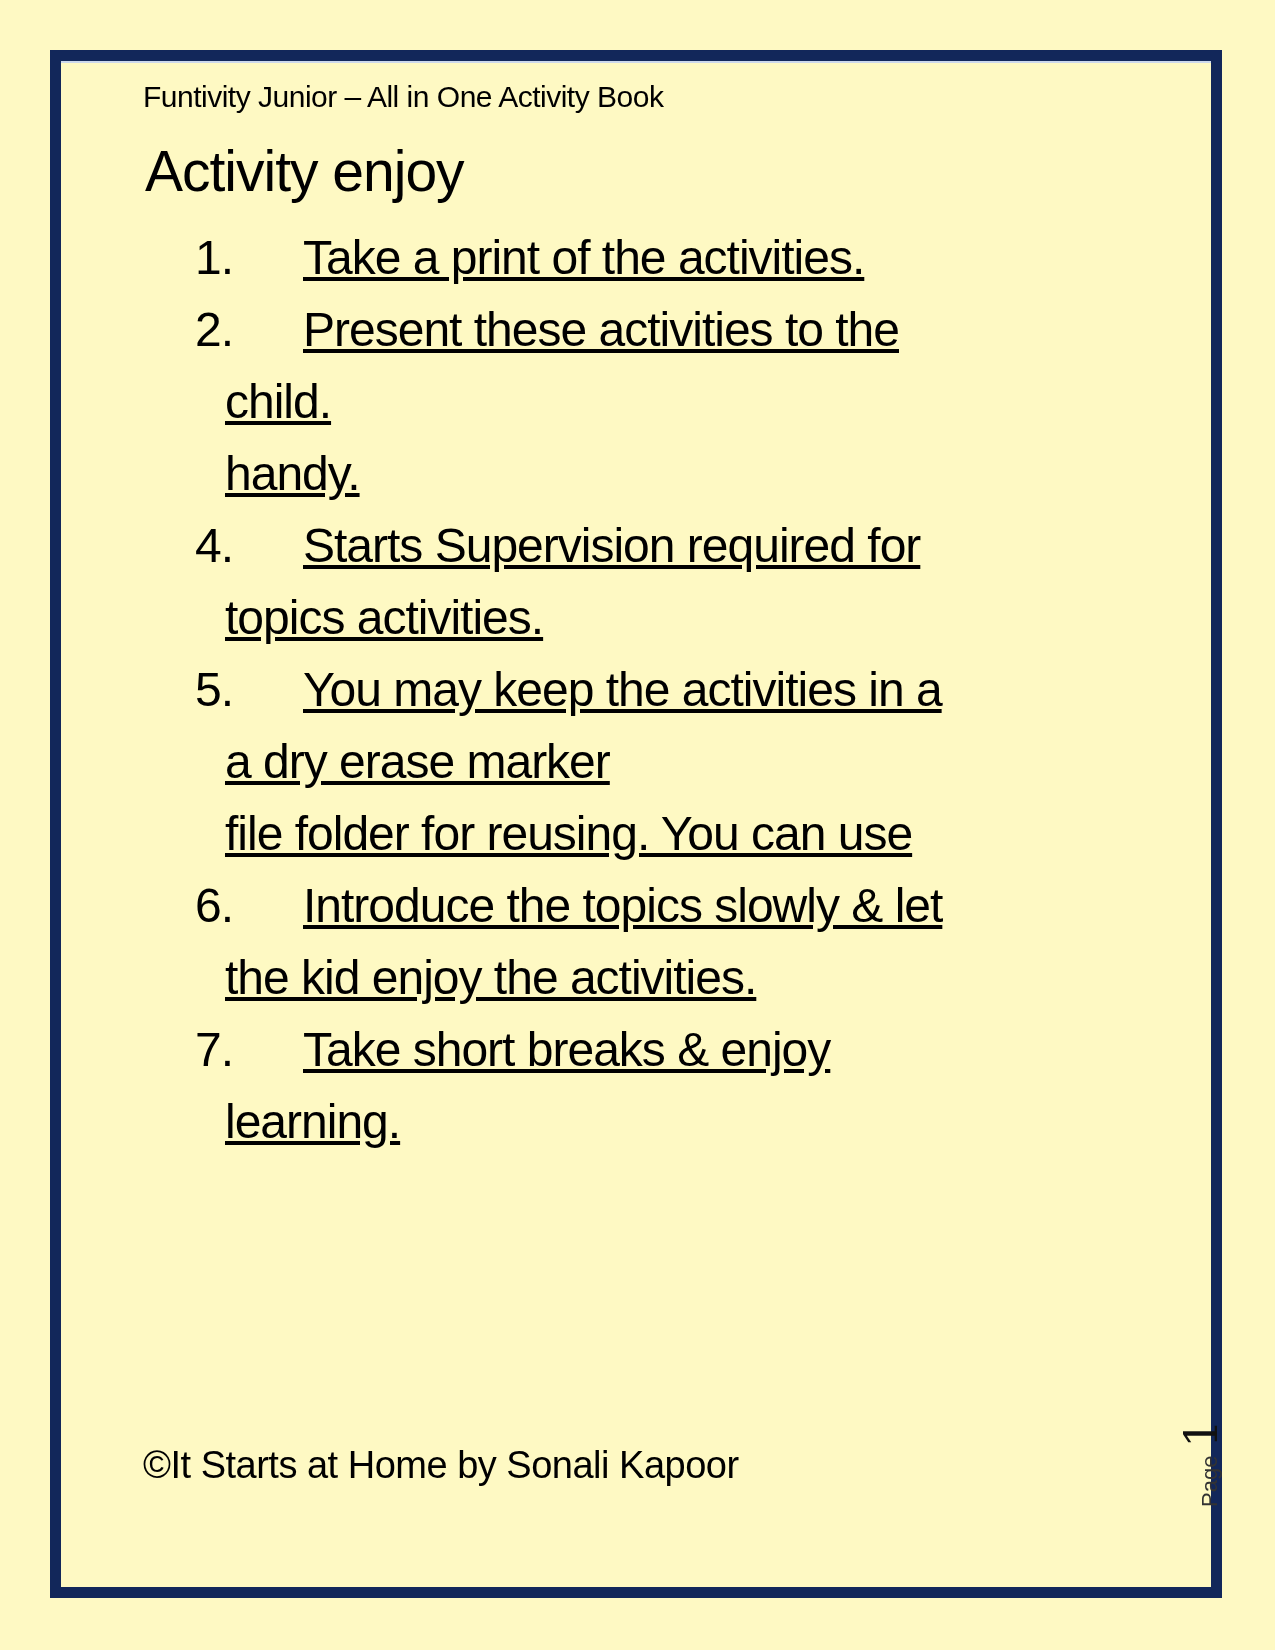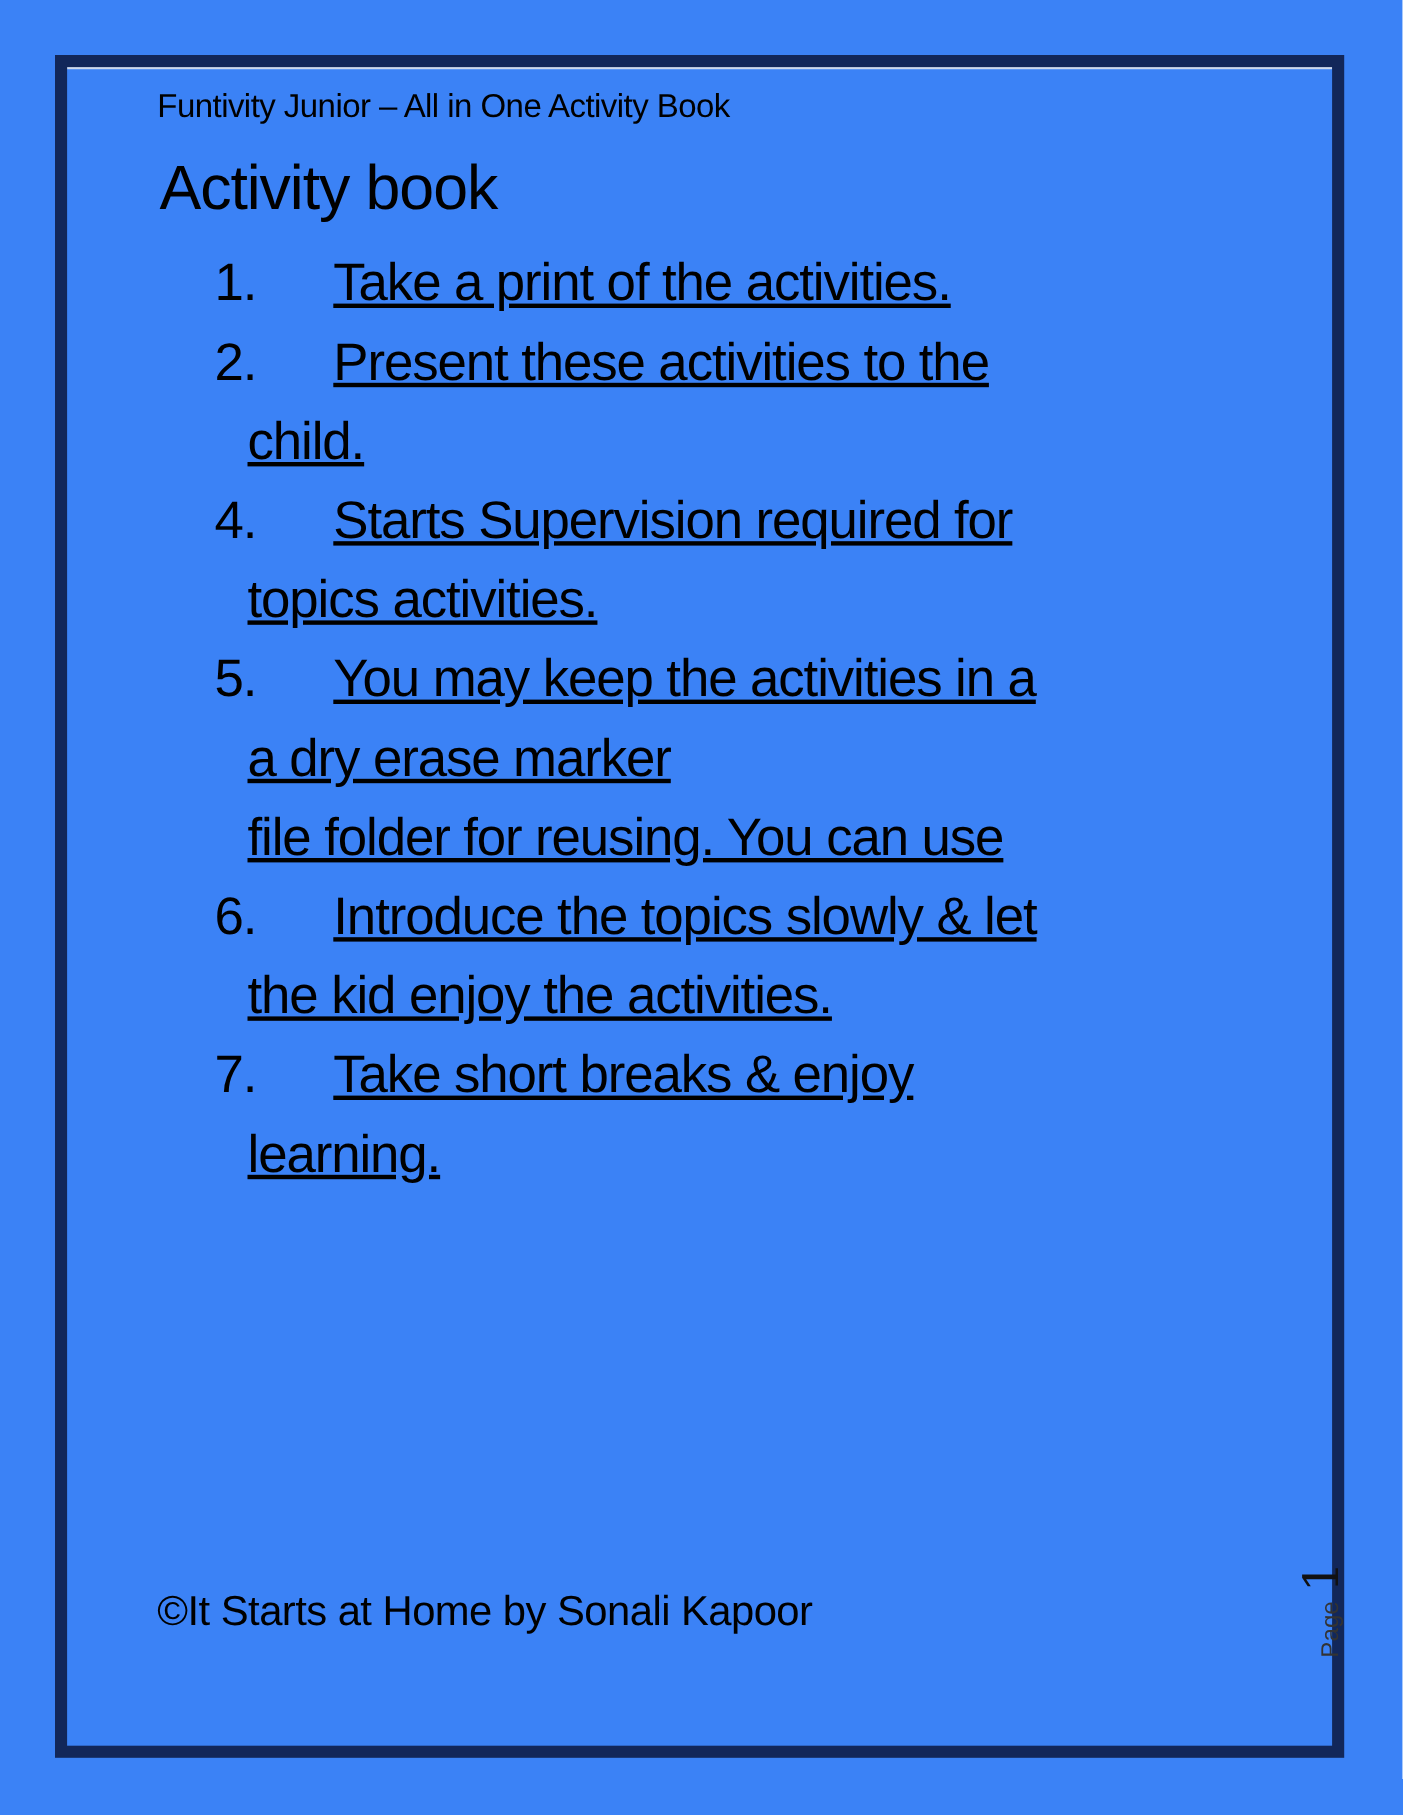--- a/index.html
+++ b/index.html
@@ -4,21 +4,21 @@
 <style>
   html, body {
     margin: 0;
     padding: 0;
     background: #ffffff;
   }
   .page {
     position: relative;
     width: 1275px;
     height: 1650px;
-    background: #3b82f6;
+    background: #fef9c3;
     font-family: "Liberation Sans", sans-serif;
     color: #000000;
     overflow: hidden;
   }
   .frame {
     position: absolute;
     left: 50px;
     top: 50px;
     width: 1172px;
     height: 1548px;
@@ -99,31 +99,32 @@
   }
 </style>
 </head>
 <body>
 
 <div class="page">
   <div class="frame"></div>
 
   <div class="header">Funtivity Junior – All in One Activity Book</div>
 
-  <h1 class="title">Activity book</h1>
+  <h1 class="title">Activity enjoy</h1>
 
   <div class="list">
       <div>
         <div class="li-first"><span class="num">1.</span><span>Take a print of the activities.</span></div>
       </div>
       <div>
         <div class="li-first"><span class="num">2.</span><span>Present these activities to the</span></div>
         <div class="li-cont">child.</div>
       </div>
       <div>
+        <div class="li-cont">handy.</div>
       </div>
       <div>
         <div class="li-first"><span class="num">4.</span><span>Starts Supervision required for</span></div>
         <div class="li-cont">topics activities.</div>
       </div>
       <div>
         <div class="li-first"><span class="num">5.</span><span>You may keep the activities in a</span></div>
         <div class="li-cont">a dry erase marker</div>
         <div class="li-cont">file folder for reusing. You can use</div>
       </div>

